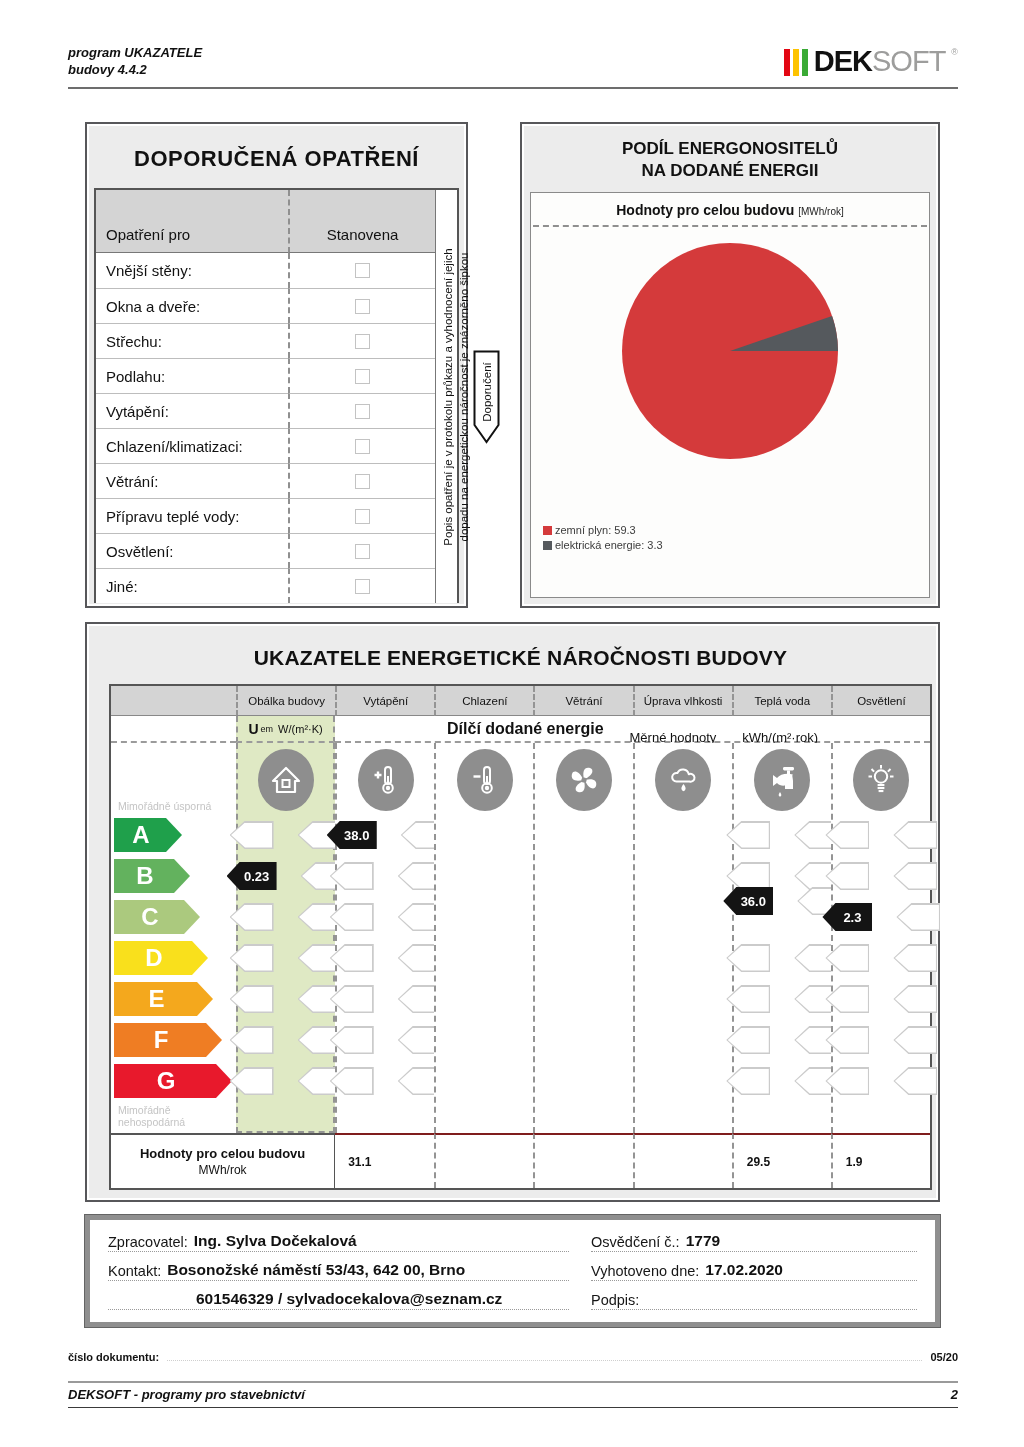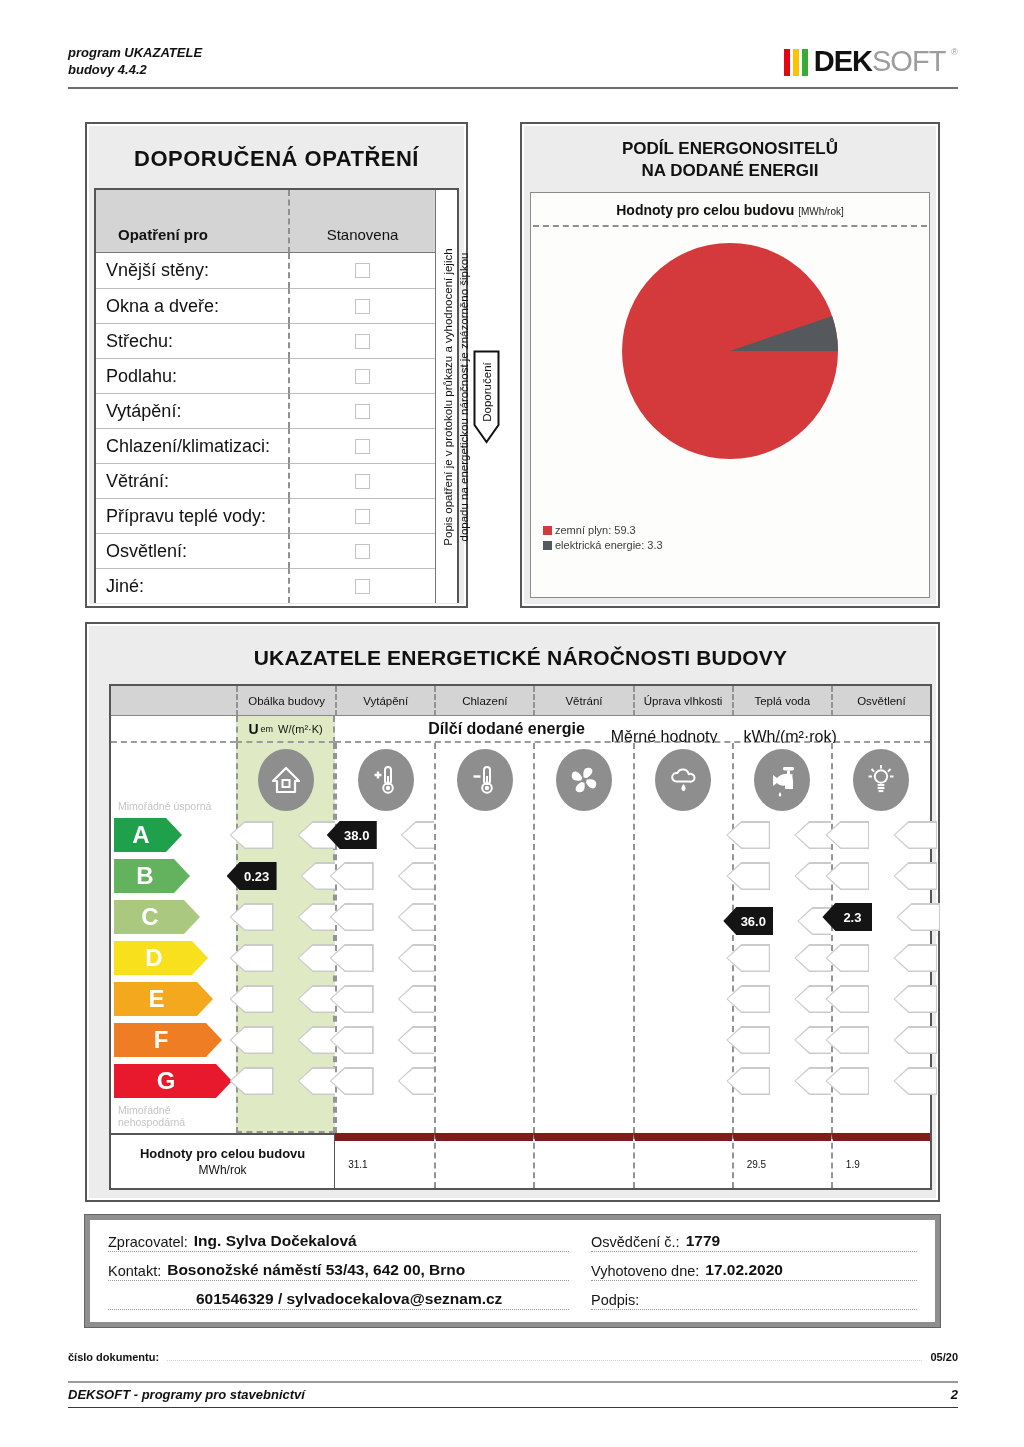--- a/index.html
+++ b/index.html
@@ -20,23 +20,23 @@
 
   
   .gbox { background:#ececec; border:2px solid #57575a; box-shadow: inset 0 0 0 2px #ffffff; }
 
   
   .measures-box { position:absolute; left:85px; top:122px; width:383px; height:486px; }
   .measures-title { text-align:center; font-size:22px; font-weight:bold; letter-spacing:0.5px; padding-top:22px; }
   .m-table { position:relative; margin:16px 7px 0 7px; height:415px; border:2px solid #555; background:#fff;
              display:grid; grid-template-columns:192px 147px 1fr; grid-template-rows:63px repeat(10,35px); }
   .m-hcell { background:#d4d4d4; display:flex; align-items:flex-end; padding-bottom:9px; font-size:15px; border-bottom:1px solid #777; }
-  .m-hcell.lbl { padding-left:22px;font-weight:bold; }
+  .m-hcell.lbl { padding-left:10px; }
   .m-hcell.set { justify-content:center; border-left:2px dashed #8f8f8f; }
-  .m-cell { display:flex; align-items:center; font-size:18px; border-top:1px solid #bdbdbd; background:#fff; }
+  .m-cell { display:flex; align-items:center; font-size:15px; border-top:1px solid #bdbdbd; background:#fff; }
   .m-cell.lbl { padding-left:10px; }
   .m-cell.chk { justify-content:center; border-left:2px dashed #8f8f8f; }
   .m-cell.r0 { border-top:none; }
   .checkbox { width:15px; height:15px; border:1px solid #c3c3c3; background:#fff; }
   .m-notecol { grid-column:3; grid-row:1 / span 11; position:relative; border-left:1px solid #777; background:#fff; overflow:visible; }
   .m-sidenote { position:absolute; left:21px; top:207px; width:410px; height:34px;
                 transform:translate(-50%,-50%) rotate(-90deg); font-size:11.5px; line-height:16px; text-align:center; color:#111; white-space:nowrap; }
   .m-arrow-svg { position:absolute; left:37px; top:160px; }
 
   .share-box { position:absolute; left:520px; top:122px; width:420px; height:486px; }
@@ -56,21 +56,21 @@
                display:grid; grid-template-columns:125px repeat(7,1fr); grid-template-rows:30px 27px 390px 55px; }
   .ih { background:#d4d4d4; font-size:11.5px; display:flex; align-items:center; justify-content:center; border-bottom:1px solid #888; }
   .ih.dash { border-left:2px dashed #949494; }
   .isub { background:#fff; border-bottom:2px dashed #9b9b9b; }
   .isub.uem { background:#dfe9c4; border-left:2px dashed #949494; border-right:2px dashed #949494; font-size:11px;
               display:flex; align-items:center; justify-content:center; gap:2px; }
   .isub.uem b { font-size:14px; }
   .isub.uem sub { font-size:9px; }
   .isub.span6 { grid-column:3 / 9; display:flex; align-items:center; justify-content:center; gap:26px; }
   .isub.span6 .b1 { font-size:16px; font-weight:bold; }
-  .isub.span6 .b2, .isub.span6 .b3 { font-size:16px;margin-top:17px; }
+  .isub.span6 .b2, .isub.span6 .b3 { font-size:13px;margin-top:17px; }
   .gcell { position:relative; background:#fff; }
   .gcell.dash { border-left:2px dashed #949494; }
   .gcell.green { background:#dfe9c4; border-left:2px dashed #949494; border-right:2px dashed #949494; border-bottom:2px dashed #949494; }
   .scale-note { position:absolute; left:7px; font-size:10.5px; color:#c4c4c4; }
   .grade-arrow { position:absolute; left:3px; height:34px; clip-path:polygon(0 0, calc(100% - 16px) 0, 100% 50%, calc(100% - 16px) 100%, 0 100%);
                  color:#fff; font-weight:bold; font-size:24px; display:flex; align-items:center; justify-content:center; padding-right:14px; }
   .cat-icon { position:absolute; top:6px; left:50%; transform:translateX(-50%); width:56px; height:62px; border-radius:50%;
               background:#8e8e8e; display:flex; align-items:center; justify-content:center; }
   .arrow-row { position:absolute; left:0; right:0; height:28px; display:flex; justify-content:center; align-items:center; gap:24px; }
   .oarrow { position:relative; width:44px; height:28px; flex:none; }
@@ -78,21 +78,21 @@
                     clip-path:polygon(0% 50%, 34% 0%, 100% 0%, 100% 100%, 34% 100%); }
   .oarrow::after { content:""; position:absolute; inset:1.5px; background:#fff;
                    clip-path:polygon(0% 50%, 34% 0%, 100% 0%, 100% 100%, 34% 100%); }
   .barrow { width:50px; height:28px; flex:none; background:#141414; color:#fff; font-size:13px; font-weight:bold;
             clip-path:polygon(0% 50%, 26% 0%, 100% 0%, 100% 100%, 26% 100%);
             display:flex; align-items:center; justify-content:center; padding-left:10px; }
   .tot-label { grid-column:1 / 3; border-top:2px solid #555; border-right:1px solid #555; background:#fff;
                display:flex; flex-direction:column; align-items:center; justify-content:center; gap:2px; }
   .tot-label .t1 { font-size:13px; font-weight:bold; }
   .tot-label .t2 { font-size:12px; }
-  .tot-cell { border-top:8px solid #7f1d1d; background:#fff; font-size:10px; font-weight:normal; display:flex; align-items:center; padding-left:13px; }
+  .tot-cell { border-top:2px solid #7f1d1d; background:#fff; font-size:12px; font-weight:bold; display:flex; align-items:center; padding-left:13px; }
   .tot-cell.dash { border-left:2px dashed #949494; }
 
   
   .sig-box { position:absolute; left:85px; top:1215px; width:855px; height:112px; background:#fff;
              border:5px solid #8f8f8f; box-shadow:0 0 0 1px #646464; display:flex; }
   .sig-left { width:497px; padding:12px 18px 0 18px; }
   .sig-right { flex:1; padding:12px 18px 0 4px; }
   .sig-row { display:flex; align-items:flex-end; border-bottom:1.5px dotted #9a9a9a; margin-bottom:9px; padding-bottom:1px; }
   .sig-lab { font-size:14.5px; color:#161616; white-space:nowrap; padding-right:6px; }
   .sig-val { font-size:15.5px; font-weight:bold; white-space:nowrap; }
@@ -369,21 +369,21 @@
             </svg>
           </div>
           <div class="arrow-row" style="top: 78px;">
             <div class="oarrow"></div>
             <div class="oarrow"></div>
           </div>
           <div class="arrow-row" style="top: 119px;">
             <div class="oarrow"></div>
             <div class="oarrow"></div>
           </div>
-          <div class="arrow-row" style="top: 164px; text-align: center;">
+          <div class="arrow-row" style="top: 144px; text-align: center;">
             <div class="barrow">36.0</div>
             <div class="oarrow"></div>
           </div>
           <div class="arrow-row" style="top: 201px;">
             <div class="oarrow"></div>
             <div class="oarrow"></div>
           </div>
           <div class="arrow-row" style="top: 242px;">
             <div class="oarrow"></div>
             <div class="oarrow"></div>

